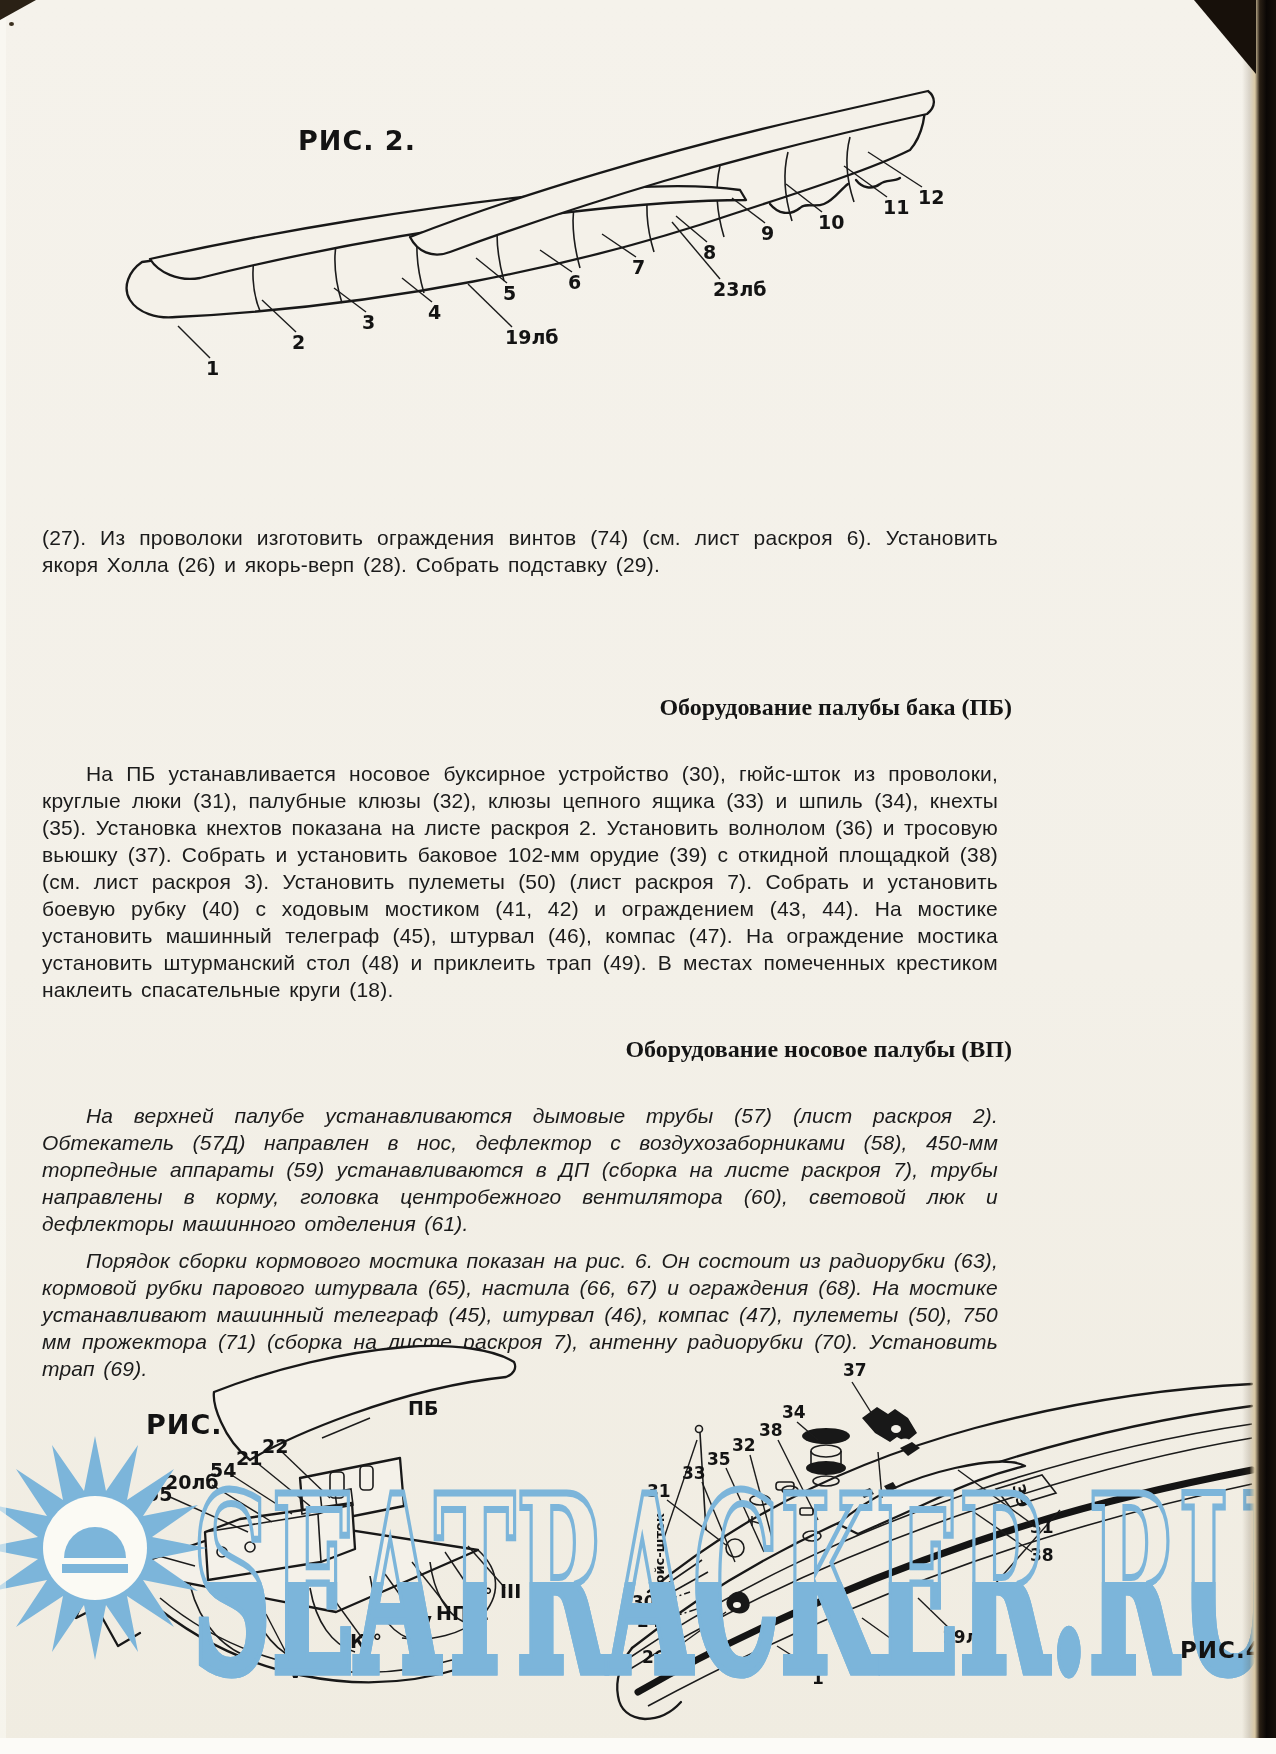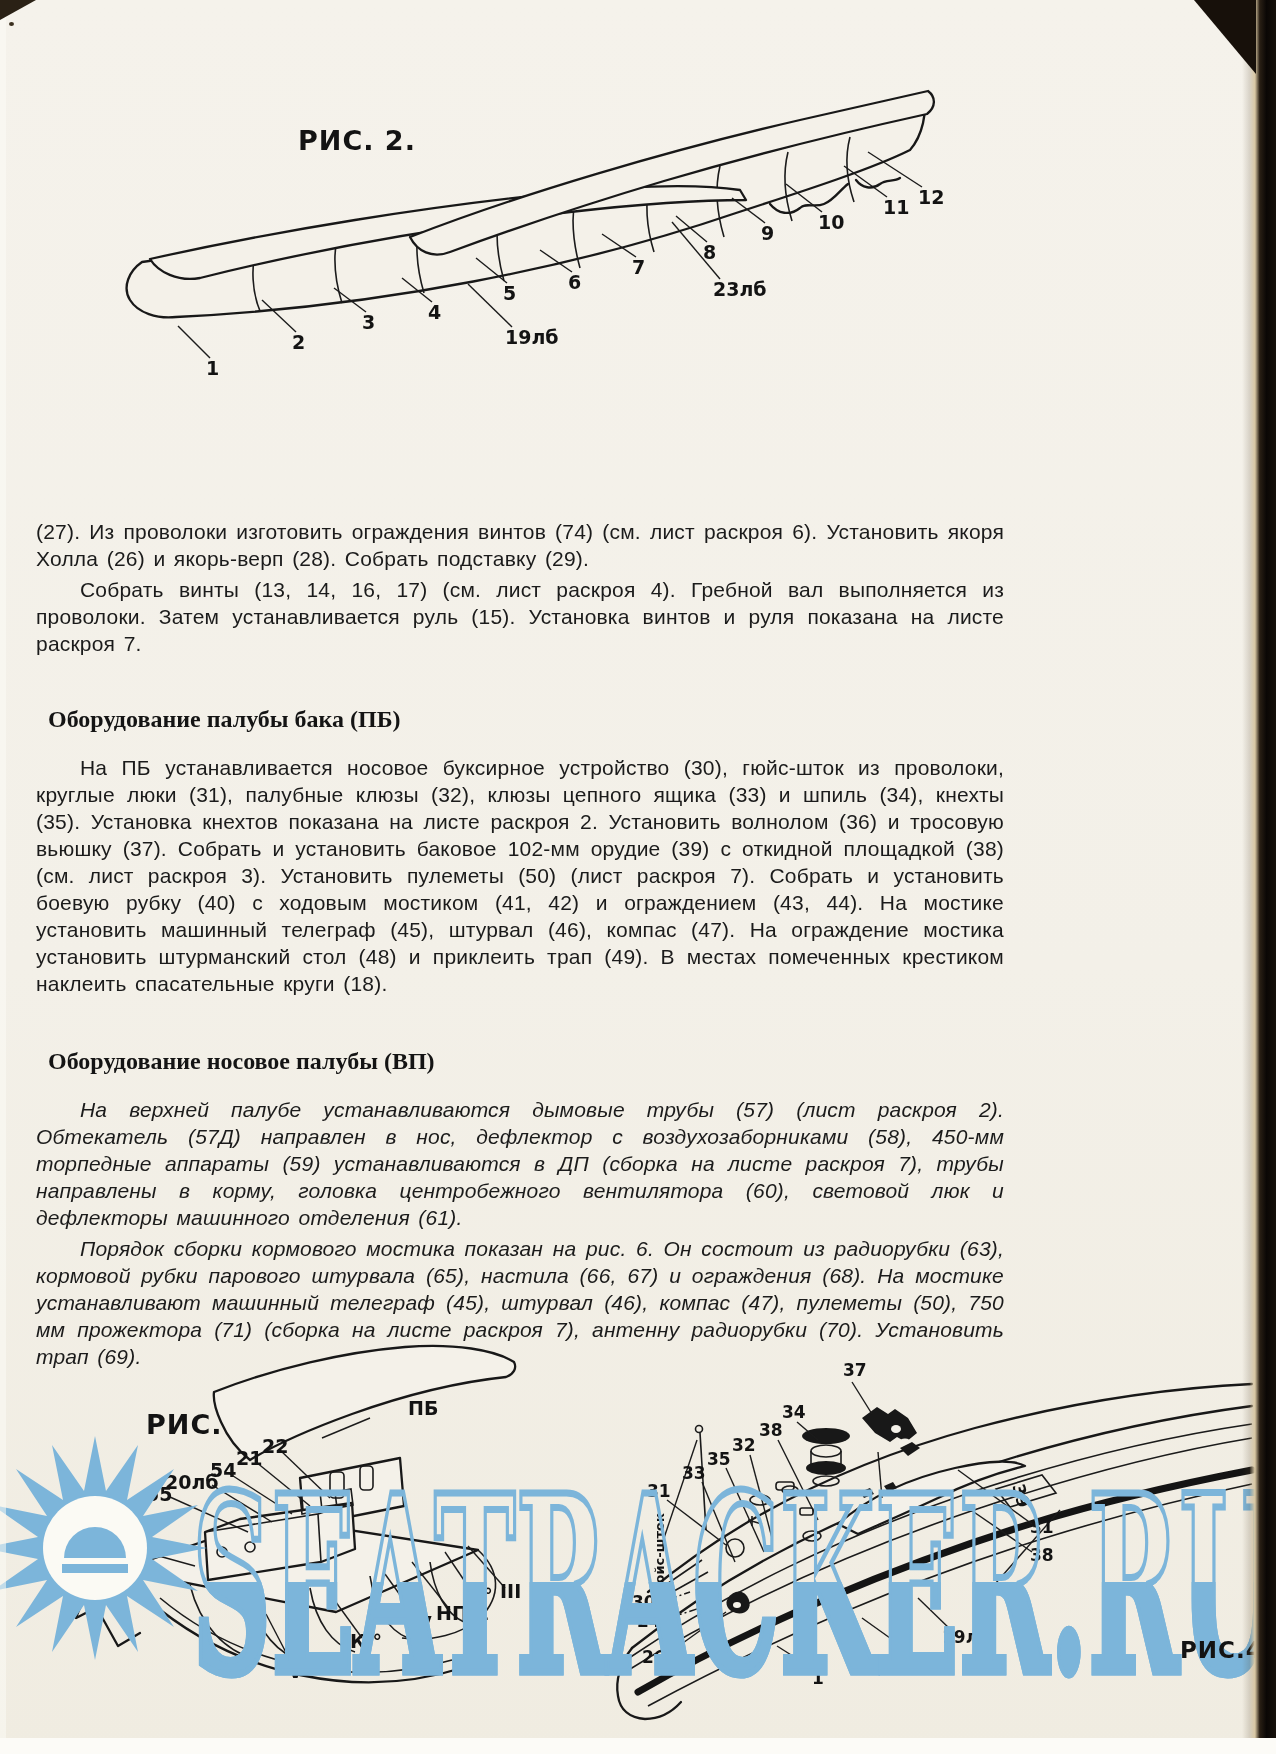--- a/index.html
+++ b/index.html
@@ -1,23 +1,23 @@
 <!DOCTYPE html>
 <html><head>
 <meta charset="utf-8">
 <style>
   html,body{margin:0;padding:0;background:#888;}
   .page{position:relative;width:1276px;height:1754px;overflow:hidden;
         background:linear-gradient(180deg,#f5f2eb 0%,#f3f0e8 55%,#f0ece1 100%);
         font-family:"Liberation Sans",sans-serif;}
   .body-text{position:absolute;left:32px;width:976px;font-size:21px;line-height:27px;
         color:#1b1b1b;text-align:justify;letter-spacing:.2px;word-spacing:2.5px;}
-  .body-text p{margin:4px;}
+  .body-text p{margin:10px;}
   .body-text p.ind{text-indent:44px;}
-  .sec-head{position:absolute;left:32px;width:976px;margin:16px;text-align:left;
+  .sec-head{position:absolute;left:32px;width:976px;margin:4px;text-align:right;
         font-family:"Liberation Serif",serif;font-weight:bold;font-size:24px;color:#141414;}
   svg.art-layer{position:absolute;top:0;left:0;pointer-events:none;}
   .art{stroke:#181818;stroke-width:2.3;fill:none;stroke-linecap:round;stroke-linejoin:round;}
   .artf{stroke:#181818;stroke-width:2.3;fill:#f4f1e9;stroke-linejoin:round;}
   .thin{stroke:#1b1b1b;stroke-width:1.6;fill:none;}
   .ln{stroke:#1b1b1b;stroke-width:1.4;fill:none;}
   .lnd{stroke:#1b1b1b;stroke-width:1.4;fill:none;stroke-dasharray:9 3 2 3;}
   .ink{fill:#181818;stroke:none;}
   .fig-num{font-family:"DejaVu Sans",sans-serif;font-weight:bold;font-size:19px;fill:#131313;}
   .fig-num4{font-family:"DejaVu Sans",sans-serif;font-weight:bold;font-size:17px;fill:#131313;}
@@ -36,21 +36,20 @@
   .edge-bottom{position:absolute;bottom:0;left:0;width:100%;height:16px;background:#fcfbf7;}
   .edge-left{position:absolute;top:0;left:0;width:6px;height:100%;background:rgba(252,251,246,.55);}
 </style>
 </head>
 <body>
 
 <div class="page">
 
   <div class="body-text" style="top:514px;">
     <p>(27). Из проволоки изготовить ограждения винтов (74) (см. лист раскроя 6). Установить якоря Холла (26) и якорь-верп (28). Собрать подставку (29).</p>
-    <p class="ind">Собрать винты (13, 14, 16, 17) (см. лист раскроя 4). Гребной вал выполняется из проволоки. Затем устанавливается руль (15). Установка винтов и руля показана на листе раскроя 7.</p>
   </div>
 
   <h3 class="sec-head" style="top:690px;">Оборудование палубы бака (ПБ)</h3>
 
   <div class="body-text" style="top:750px;">
     <p class="ind">На ПБ устанавливается носовое буксирное устройство (30), гюйс-шток из проволоки, круглые люки (31), палубные клюзы (32), клюзы цепного ящика (33) и шпиль (34), кнехты (35). Установка кнехтов показана на листе раскроя 2. Установить волнолом (36) и тросовую вьюшку (37). Собрать и установить баковое 102-мм орудие (39) с откидной площадкой (38) (см. лист раскроя 3). Установить пулеметы (50) (лист раскроя 7). Собрать и установить боевую рубку (40) с ходовым мостиком (41, 42) и ограждением (43, 44). На мостике установить машинный телеграф (45), штурвал (46), компас (47). На ограждение мостика установить штурманский стол (48) и приклеить трап (49). В местах помеченных крестиком наклеить спасательные круги (18).</p>
   </div>
 
   <h3 class="sec-head" style="top:1032px;">Оборудование носовое палубы (ВП)</h3>
 

